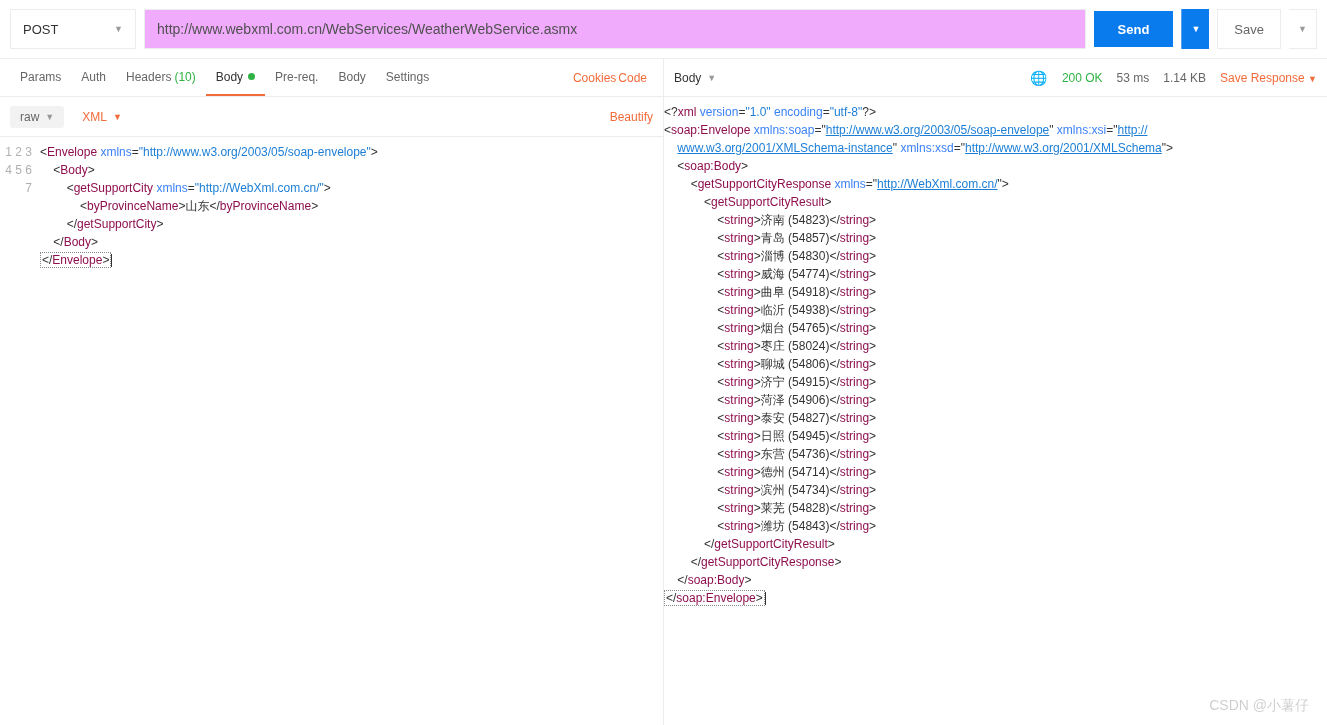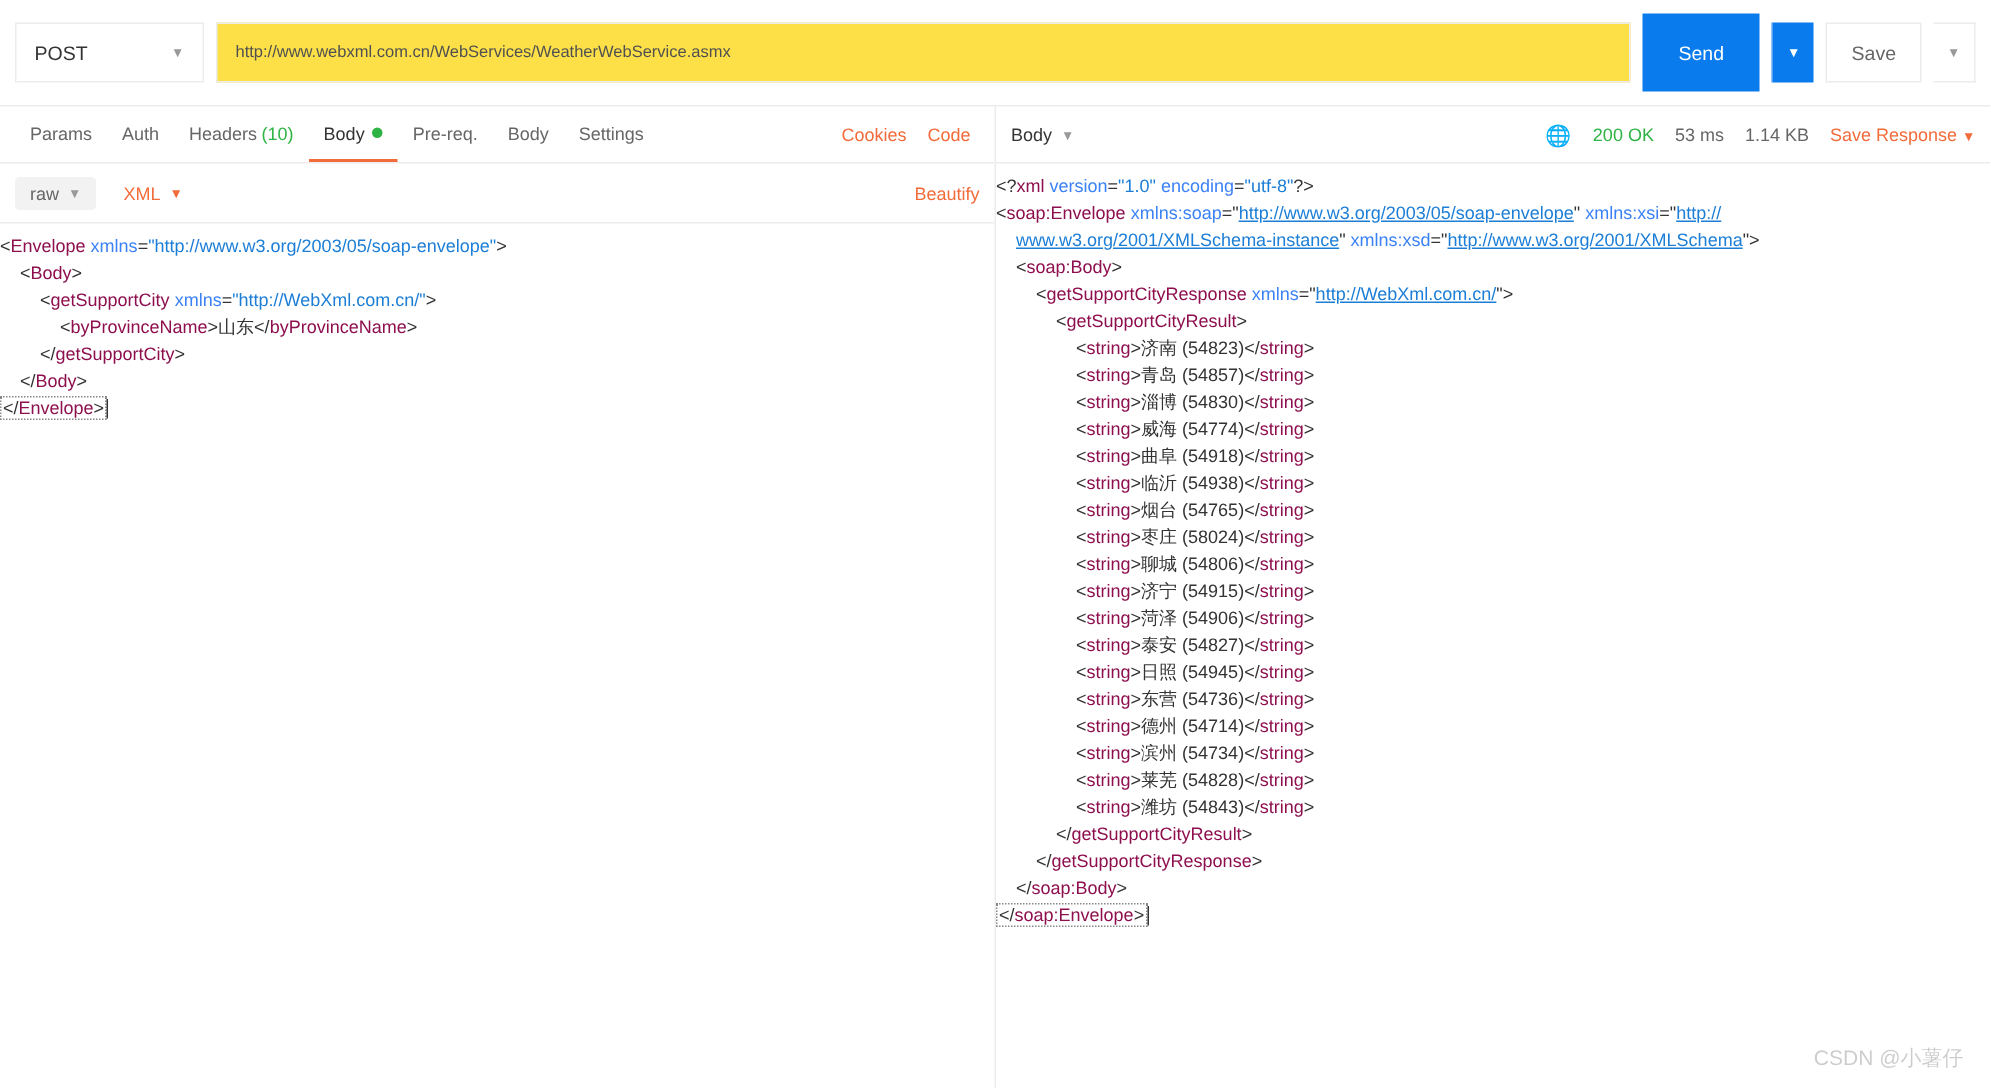--- a/index.html
+++ b/index.html
@@ -1,32 +1,32 @@
 <!DOCTYPE html>
 <html><head>
 <meta charset="utf-8">
 <style>
 *{box-sizing:border-box;margin:0;padding:0;font-family:Arial,sans-serif}
 body{background:#fff;color:#333;font-size:12px;width:1327px;height:725px;overflow:hidden;position:relative}
 .topbar{display:flex;align-items:center;padding:9px 10px;border-bottom:1px solid #ececec;gap:8px;background:#fff}
 .method-sel{width:126px;height:40px;border:1px solid #ececec;display:flex;align-items:center;padding:0 12px;font-size:13px;color:#333;background:#fff;cursor:pointer;justify-content:space-between}
-.url-input{flex:1;height:40px;border:1px solid #ececec;padding:0 12px;font-size:11px;color:#505050;outline:none;background:#fde047}
-.send-btn{height:52px;background:#097bed;color:#fff;border:none;padding:0 24px;font-size:13px;font-weight:400;cursor:pointer}
+.url-input{flex:1;height:40px;border:1px solid #ececec;padding:0 12px;font-size:14px;color:#505050;outline:none;background:#f0abfc}
+.send-btn{height:36px;background:#097bed;color:#fff;border:none;padding:0 24px;font-size:13px;font-weight:700;cursor:pointer}
 .send-split{height:40px;width:28px;background:#097bed;color:#fff;border:none;border-left:1px solid rgba(255,255,255,.3);cursor:pointer;display:flex;align-items:center;justify-content:center}
 .save-btn{height:40px;background:#fff;border:1px solid #ececec;padding:0 16px;font-size:13px;color:#666;cursor:pointer}
 .save-split{height:40px;width:28px;background:#fff;border:1px solid #ececec;border-left:none;cursor:pointer;display:flex;align-items:center;justify-content:center}
 .main{display:flex;height:calc(100% - 58px)}
 .left,.right{flex:1;display:flex;flex-direction:column;overflow:hidden}
 .left{border-right:1px solid #ececec}
 .tabs{display:flex;align-items:center;border-bottom:1px solid #ececec;padding:0 10px;height:38px;font-size:12px}
 .tabs .tab{padding:0 10px;height:100%;display:flex;align-items:center;cursor:pointer;color:#666;border-bottom:2px solid transparent}
 .tabs .tab.active{color:#333;border-bottom-color:#f26b3a}
 .tabs .tab .dot{width:7px;height:7px;border-radius:50%;background:#2fb344;margin-left:5px}
 .tabs .tab .cnt{color:#2fb344;margin-left:3px}
-.tabs .right-links{margin-left:auto;display:flex;gap:14px;padding-right:6px}
+.tabs .right-links{margin-left:auto;display:flex;gap:2px;padding-right:6px}
 .tabs .right-links a{color:#f26b3a;text-decoration:none;cursor:pointer}
 .subbar{display:flex;align-items:center;padding:6px 10px;height:40px;border-bottom:1px solid #ececec;gap:8px}
 .pill{display:flex;align-items:center;gap:6px;padding:4px 10px;border-radius:3px;cursor:pointer;font-size:12px;color:#666}
 .pill.active{background:#f2f2f2}
 .pill.orange{color:#f26b3a}
 .editor{flex:1;display:flex;overflow:auto;font-family:Consolas,Menlo,monospace;font-size:12px}
 .gutter{width:40px;text-align:right;padding:6px 8px 6px 0;color:#b0b0b0;user-select:none;line-height:18px}
 .code{flex:1;padding:6px 8px 6px 0;white-space:pre;line-height:18px;color:#333}
 .tag{color:#8e0f4e}
 .attr{color:#3b82f6}
@@ -98,20 +98,27 @@
           <span class="chev">▼</span>
         </div>
       <div class="pill orange">
           <span>XML</span>
           <span class="chev" style="color:#f26b3a">▼</span>
         </div>
       <div style="flex:1"></div>
       <a style="color:#f26b3a;cursor:pointer">Beautify</a>
     </div>
     <div class="editor">
+      <div class="gutter" id="req-gutter">1
+2
+3
+4
+5
+6
+7</div>
       <div class="code" id="req-code">&lt;<span class="tag">Envelope</span> <span class="attr">xmlns</span>=<span class="val">"http://www.w3.org/2003/05/soap-envelope"</span>&gt;
     &lt;<span class="tag">Body</span>&gt;
         &lt;<span class="tag">getSupportCity</span> <span class="attr">xmlns</span>=<span class="val">"http://WebXml.com.cn/"</span>&gt;
             &lt;<span class="tag">byProvinceName</span>&gt;<span class="txt">山东</span>&lt;/<span class="tag">byProvinceName</span>&gt;
         &lt;/<span class="tag">getSupportCity</span>&gt;
     &lt;/<span class="tag">Body</span>&gt;
 <span class="boxed">&lt;/<span class="tag">Envelope</span>&gt;</span><span class="caret"></span></div>
     </div>
   </div>
 

